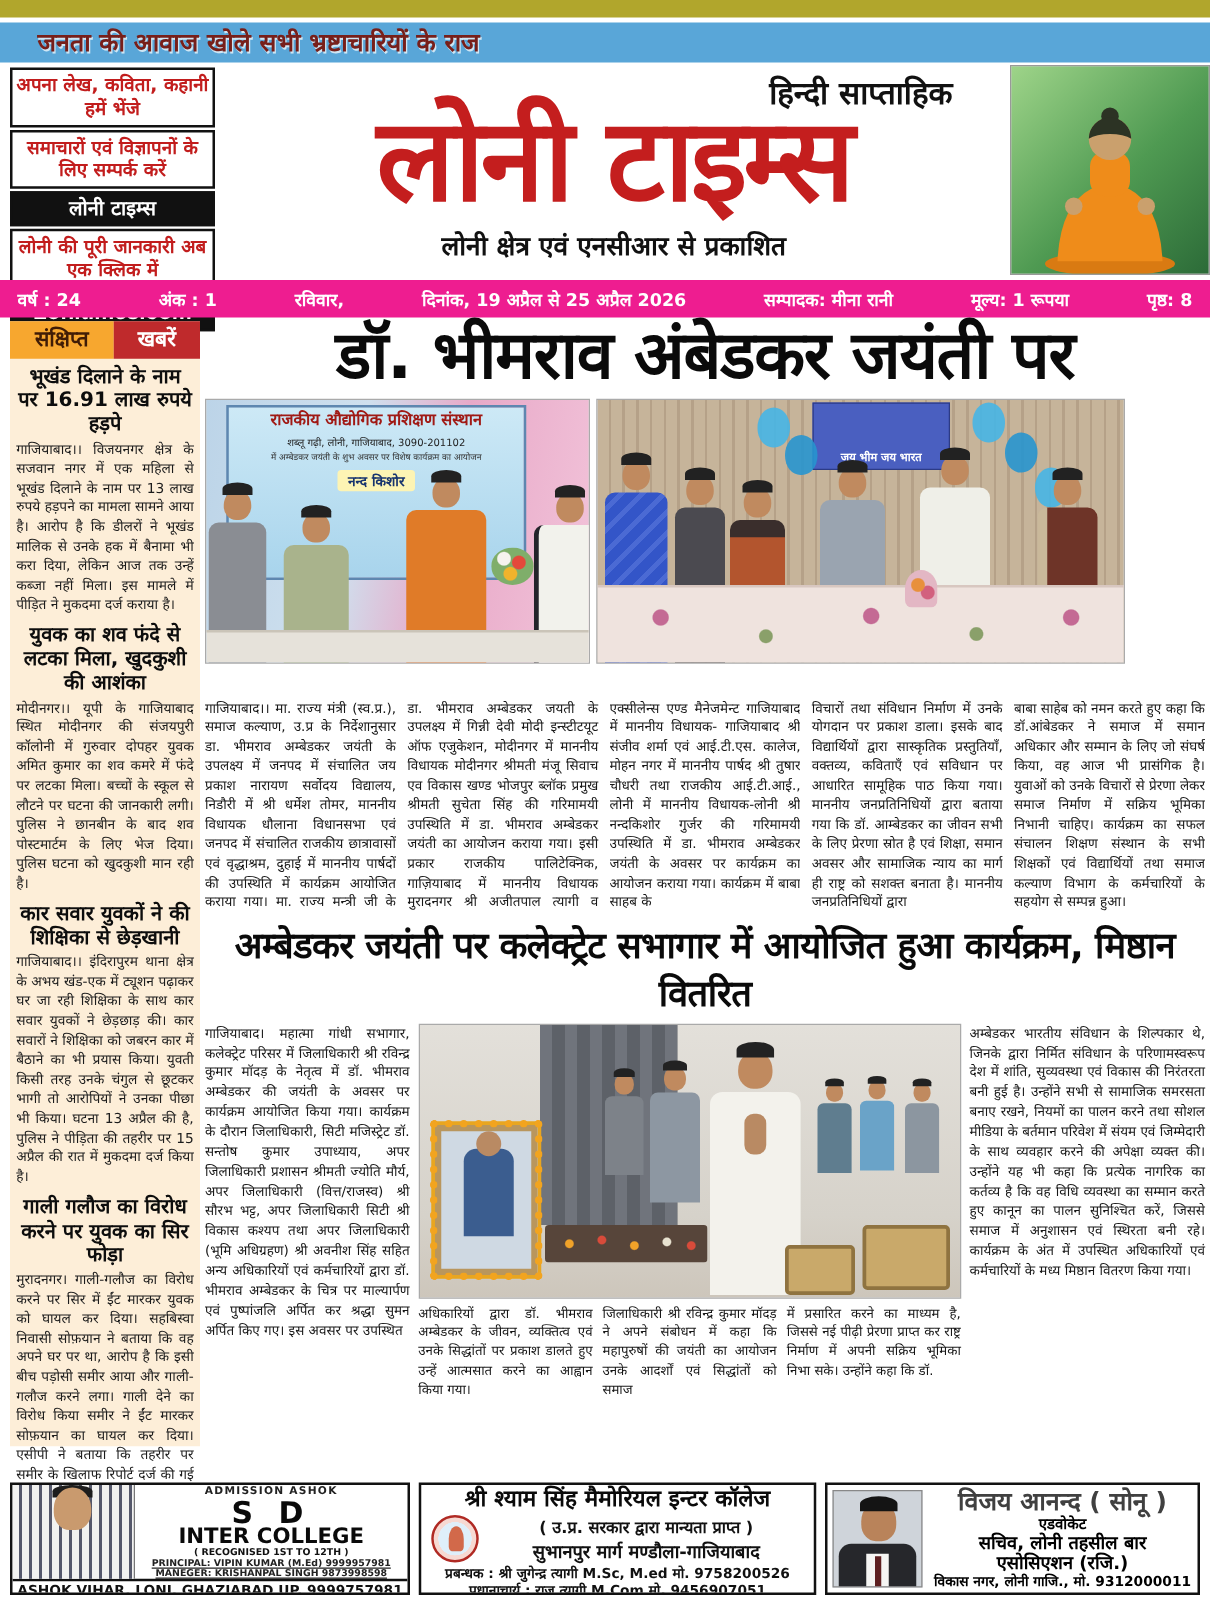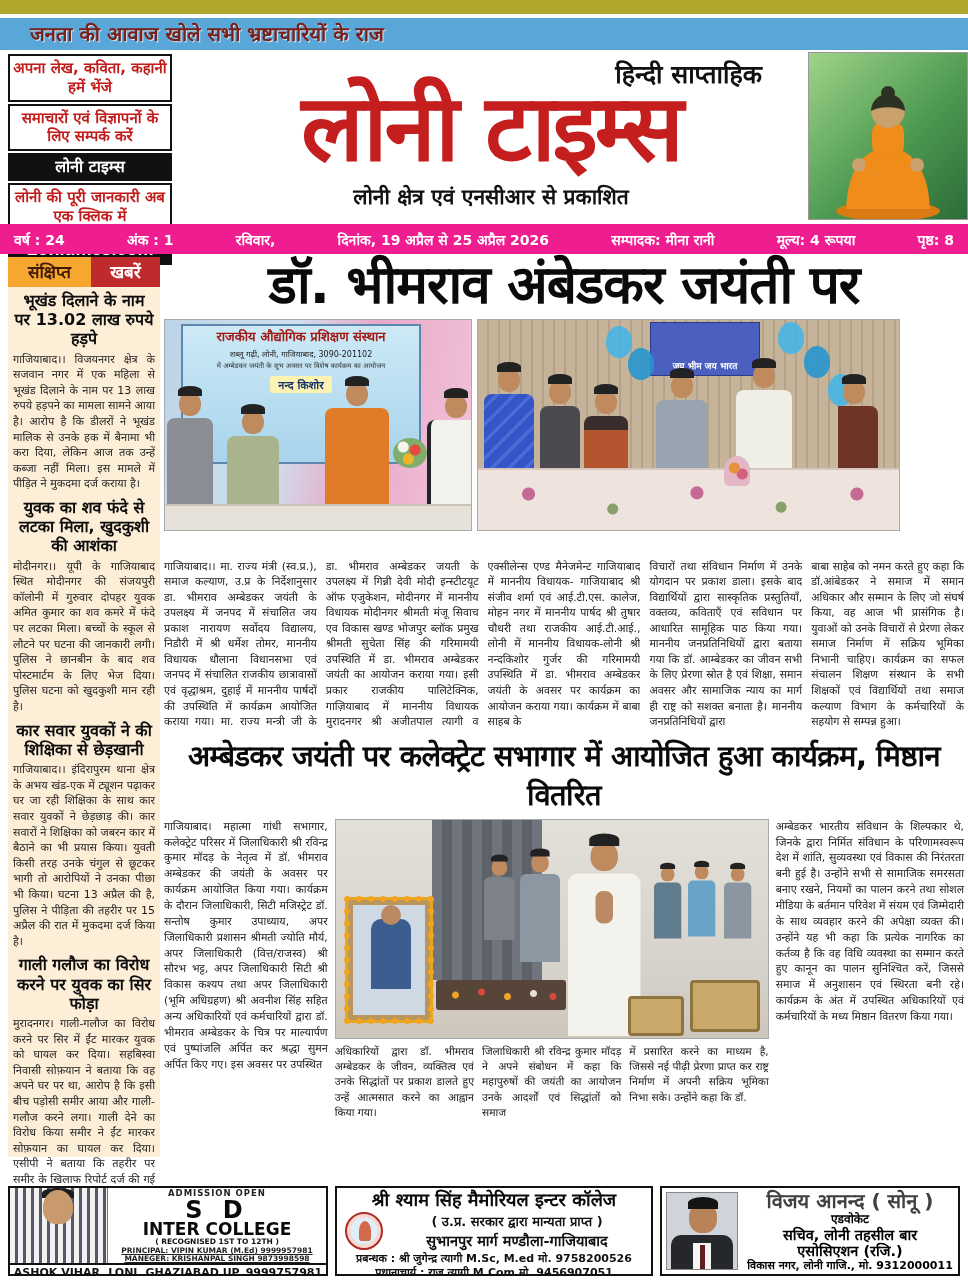--- a/index.html
+++ b/index.html
@@ -175,31 +175,31 @@
       </svg>
     </div>
   </header>
 
   <div class="date-bar">
     <span>वर्ष : 24</span>
     <span>अंक : 1</span>
     <span>रविवार,</span>
     <span>दिनांक, 19 अप्रैल से 25 अप्रैल 2026</span>
     <span>सम्पादक: मीना रानी</span>
-    <span>मूल्य: 4 रूपया</span>
+    <span>मूल्य: 1 रूपया</span>
     <span>पृष्ठ: 8</span>
   </div>
 
   <aside class="sidebar">
     <div class="sb-header">
       <div class="h-left">संक्षिप्त</div>
       <div class="h-right">खबरें</div>
     </div>
     <div class="sb-story">
-      <h3>भूखंड दिलाने के नाम पर 13.02 लाख रुपये हड़पे</h3>
+      <h3>भूखंड दिलाने के नाम पर 16.91 लाख रुपये हड़पे</h3>
       <p>गाजियाबाद।। विजयनगर क्षेत्र के सजवान नगर में एक महिला से भूखंड दिलाने के नाम पर 13 लाख रुपये हड़पने का मामला सामने आया है। आरोप है कि डीलरों ने भूखंड मालिक से उनके हक में बैनामा भी करा दिया, लेकिन आज तक उन्हें कब्जा नहीं मिला। इस मामले में पीड़ित ने मुकदमा दर्ज कराया है।</p>
     </div>
     <div class="sb-story">
       <h3>युवक का शव फंदे से लटका मिला, खुदकुशी की आशंका</h3>
       <p>मोदीनगर।। यूपी के गाजियाबाद स्थित मोदीनगर की संजयपुरी कॉलोनी में गुरुवार दोपहर युवक अमित कुमार का शव कमरे में फंदे पर लटका मिला। बच्चों के स्कूल से लौटने पर घटना की जानकारी लगी। पुलिस ने छानबीन के बाद शव पोस्टमार्टम के लिए भेज दिया। पुलिस घटना को खुदकुशी मान रही है।</p>
     </div>
     <div class="sb-story">
       <h3>कार सवार युवकों ने की शिक्षिका से छेड़खानी</h3>
       <p>गाजियाबाद।। इंदिरापुरम थाना क्षेत्र के अभय खंड-एक में ट्यूशन पढ़ाकर घर जा रही शिक्षिका के साथ कार सवार युवकों ने छेड़छाड़ की। कार सवारों ने शिक्षिका को जबरन कार में बैठाने का भी प्रयास किया। युवती किसी तरह उनके चंगुल से छूटकर भागी तो आरोपियों ने उनका पीछा भी किया। घटना 13 अप्रैल की है, पुलिस ने पीड़िता की तहरीर पर 15 अप्रैल की रात में मुकदमा दर्ज किया है।</p>
     </div>
@@ -367,21 +367,21 @@
   </main>
 
   <div class="ads-row">
     <div class="ad ad-sd">
       <div class="sd-top">
         <div class="sd-photo">
           <div class="hair"></div>
             <div class="head"></div>
         </div>
         <div class="sd-text">
-          <div class="sd-adm">ADMISSION OPEN</div>
+          <div class="sd-adm">ADMISSION ASHOK</div>
           <div class="sd-name1">S D</div>
           <div class="sd-name2">INTER COLLEGE</div>
           <div class="sd-rec">( RECOGNISED 1ST TO 12TH )</div>
           <div class="sd-line">PRINCIPAL: VIPIN KUMAR (M.Ed) 9999957981</div>
           <div class="sd-line">MANEGER: KRISHANPAL SINGH  9873998598</div>
         </div>
       </div>
       <div class="sd-addr">ASHOK VIHAR,  LONI,  GHAZIABAD UP.  9999757981</div>
     </div>
 

